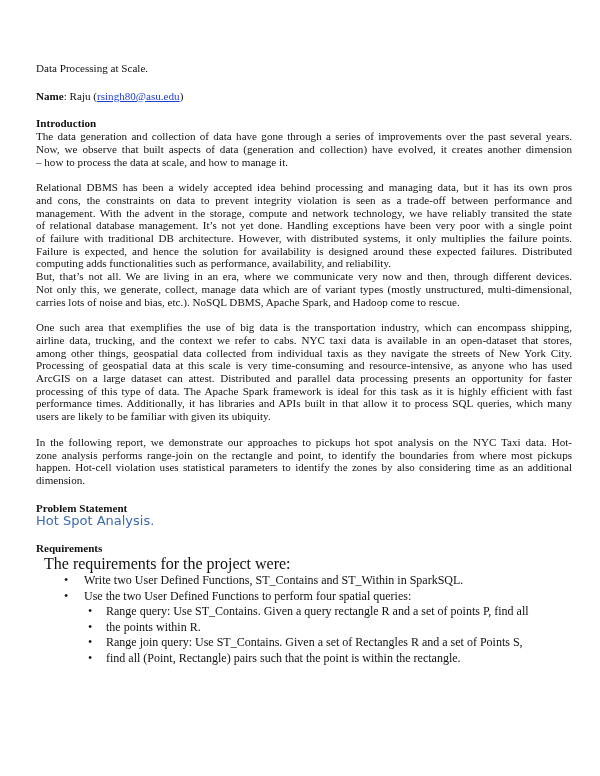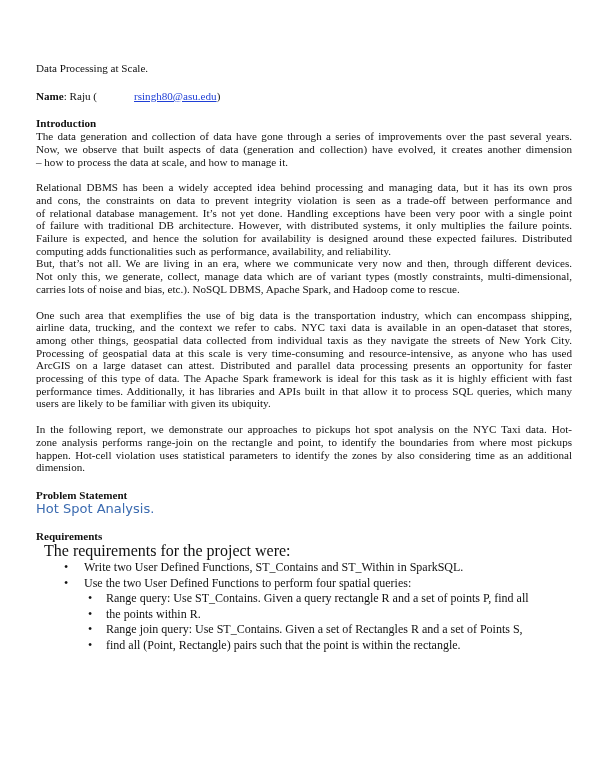--- a/index.html
+++ b/index.html
@@ -33,21 +33,20 @@
       text-align: justify;
       text-align-last: justify;
       white-space: nowrap;
     }
     .justify .line.last {
       text-align-last: left;
     }
     a.email {
       color: #1f3fd6;
       text-decoration: underline;
-      margin-left: 37px;
     }
     .blue-title {
       font-family: "DejaVu Sans", "Liberation Sans", sans-serif;
       color: #3b6bb0;
       font-size: 13px;
       line-height: 13px;
     }
     .req-intro {
       font-size: 16px;
       line-height: 14px;
@@ -96,26 +95,27 @@
   <div class="block justify">
     <span class="line">The data generation and collection of data have gone through a series of improvements over the past several years.</span>
     <span class="line">Now, we observe that built aspects of data (generation and collection) have evolved, it creates another dimension</span>
     <span class="line last">– how to process the data at scale, and how to manage it.</span>
   </div>
   <div class="gap"></div>
 
   <div class="block justify">
     <span class="line">Relational DBMS has been a widely accepted idea behind processing and managing data, but it has its own pros</span>
     <span class="line">and cons, the constraints on data to prevent integrity violation is seen as a trade-off between performance and</span>
+    <span class="line">management. With the advent in the storage, compute and network technology, we have reliably transited the state</span>
     <span class="line">of relational database management. It’s not yet done. Handling exceptions have been very poor with a single point</span>
     <span class="line">of failure with traditional DB architecture. However, with distributed systems, it only multiplies the failure points.</span>
     <span class="line">Failure is expected, and hence the solution for availability is designed around these expected failures. Distributed</span>
     <span class="line last">computing adds functionalities such as performance, availability, and reliability.</span>
     <span class="line">But, that’s not all. We are living in an era, where we communicate very now and then, through different devices.</span>
-    <span class="line">Not only this, we generate, collect, manage data which are of variant types (mostly constraints, multi-dimensional,</span>
+    <span class="line">Not only this, we generate, collect, manage data which are of variant types (mostly unstructured, multi-dimensional,</span>
     <span class="line last">carries lots of noise and bias, etc.). NoSQL DBMS, Apache Spark, and Hadoop come to rescue.</span>
   </div>
   <div class="gap"></div>
 
   <div class="block justify">
     <span class="line">One such area that exemplifies the use of big data is the transportation industry, which can encompass shipping,</span>
     <span class="line">airline data, trucking, and the context we refer to cabs. NYC taxi data is available in an open-dataset that stores,</span>
     <span class="line">among other things, geospatial data collected from individual taxis as they navigate the streets of New York City.</span>
     <span class="line">Processing of geospatial data at this scale is very time-consuming and resource-intensive, as anyone who has used</span>
     <span class="line">ArcGIS on a large dataset can attest. Distributed and parallel data processing presents an opportunity for faster</span>

